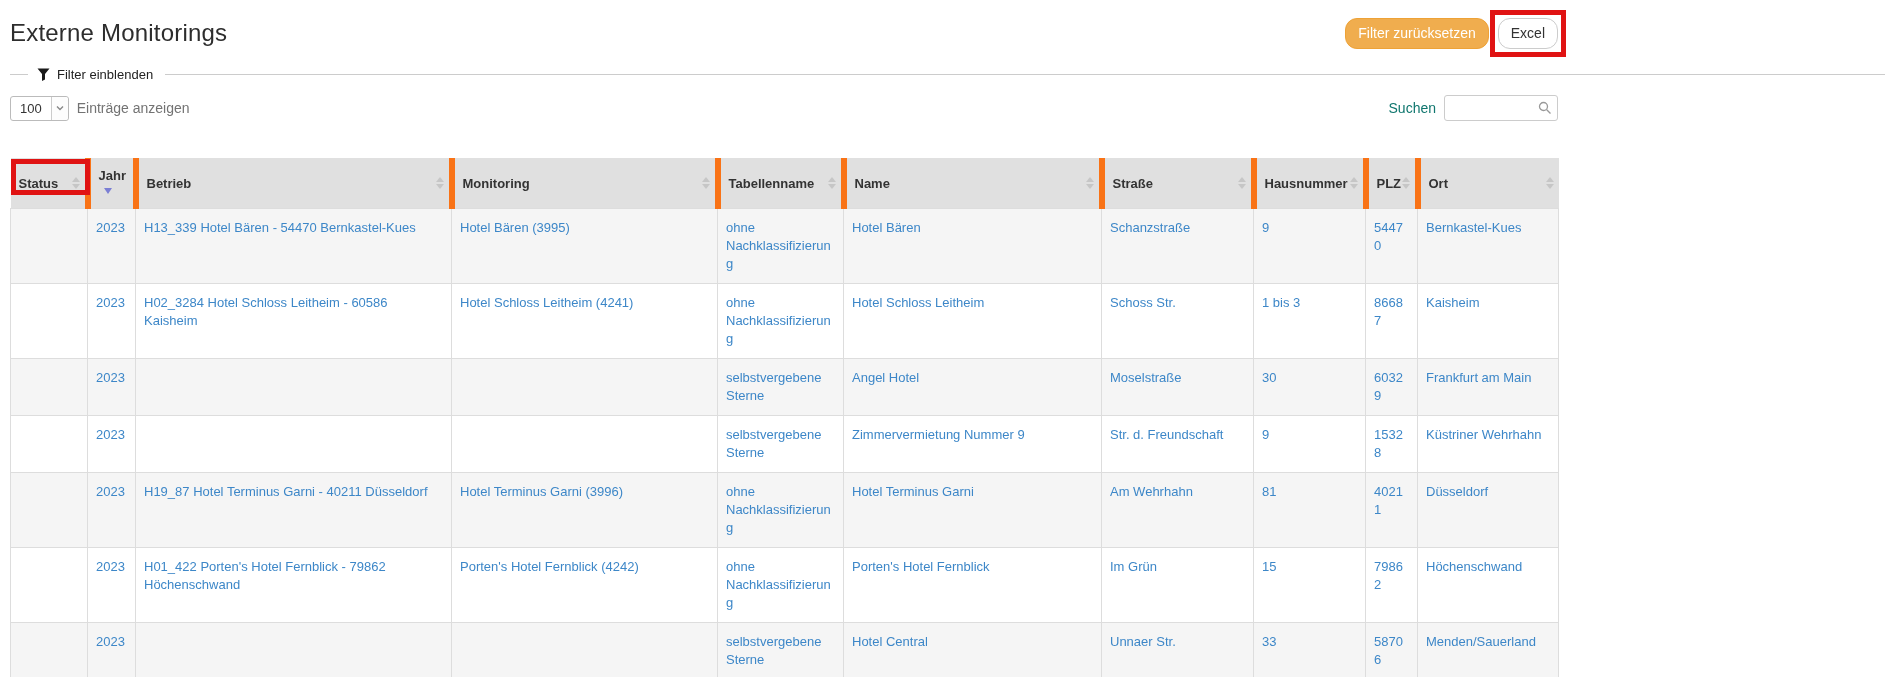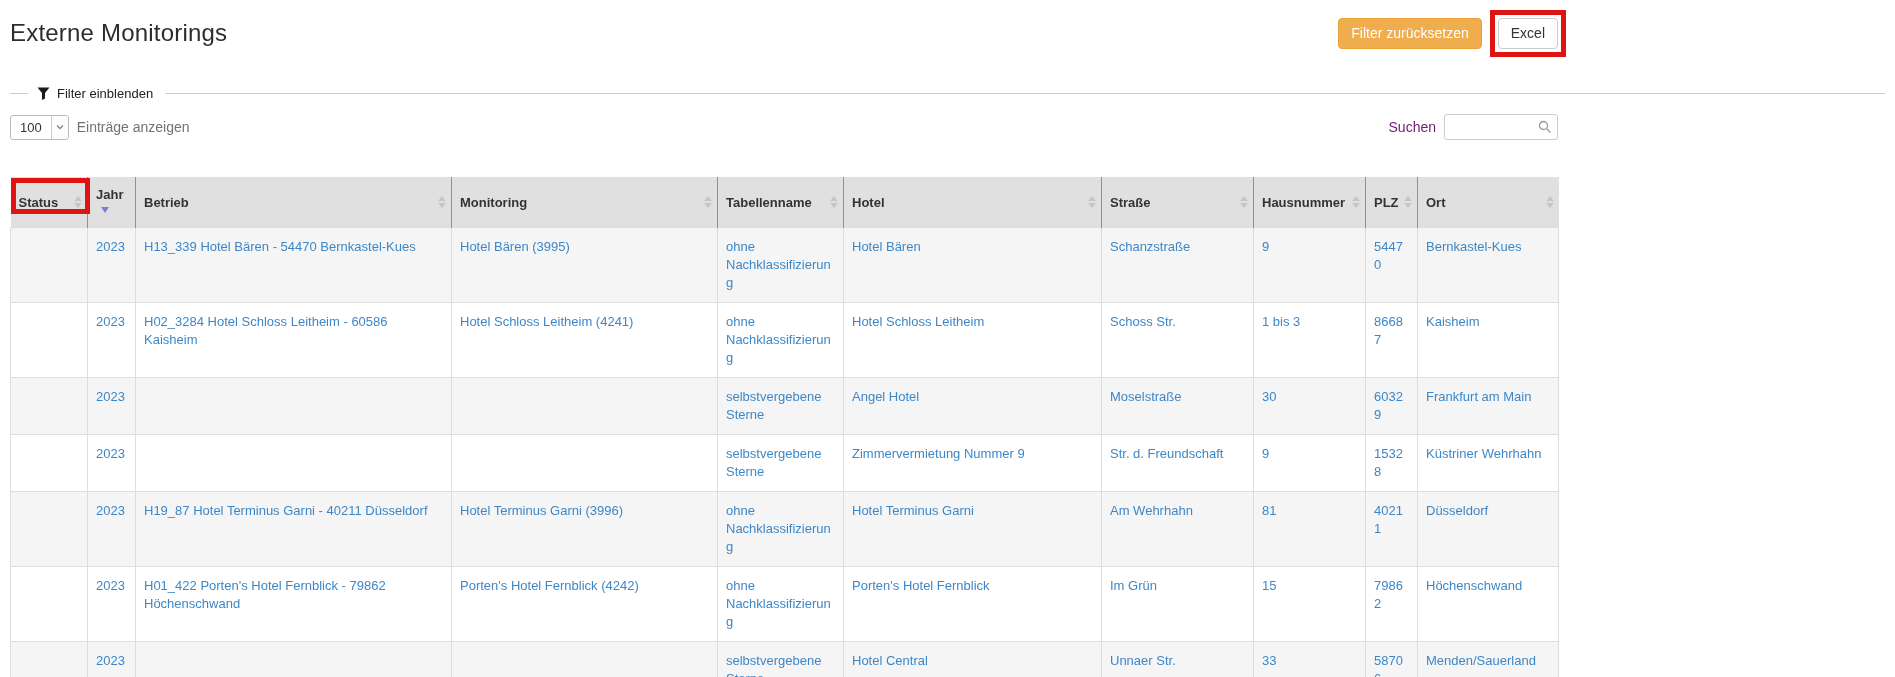--- a/index.html
+++ b/index.html
@@ -7,55 +7,55 @@
   .page {
     position:relative; width:1895px; height:677px; overflow:hidden;
     background:#fff; font-family:"Liberation Sans", sans-serif; color:#333;
   }
   .content { width:1558px; padding-left:10px; }
 
   
   .topbar { display:flex; justify-content:space-between; align-items:center; margin-top:10px; height:46px; }
   .page-title { font-size:24px; font-weight:400; color:#2d2d2d; letter-spacing:0.2px; }
   .topbar-buttons { display:flex; align-items:center; }
-  .btn { font-family:"Liberation Sans",sans-serif; font-size:14px; border-radius:4px; padding:6px 12px; cursor:pointer; line-height:17px; }
+  .btn { font-family:"Liberation Sans",sans-serif; font-size:14px; border-radius:12px; padding:6px 12px; cursor:pointer; line-height:17px; }
   .btn-warning { background:#f0ad4e; border:1px solid #eea236; color:#fff; }
   .btn-default { background:#fff; border:1px solid #ccc; color:#333; }
-  .excel-annotation { border:5px solid #e01313; padding:3px; display:inline-flex; margin-left:8px; margin-right:-8px; }
-
-  
-  .filter-row { display:flex; align-items:center; margin-top:28px; width:1875px; height:18px; }
+  .excel-annotation { border:5px solid #e01313; padding:3px; display:inline-flex; margin-left:1px; margin-right:-8px; }
+
+  
+  .filter-row { display:flex; align-items:center; margin-top:9px; width:1875px; height:18px; }
   .filter-row .line { height:0; border-top:1px solid #ccc; }
   .line-short { width:18px; }
   .line-long { flex:1; }
   .filter-label-wrap { display:flex; align-items:center; padding:0 12px 0 9px; cursor:pointer; }
   .funnel { margin-right:7px; display:inline-flex; }
   .filter-label { font-size:13px; color:#222; }
 
   
   .controls-row { display:flex; align-items:center; justify-content:space-between; margin-top:12px; height:26px; }
   .length-wrap { display:flex; align-items:center; }
   .page-length { display:inline-flex; align-items:stretch; border:1px solid #bbb; border-radius:3px; height:25px; background:#fff; cursor:pointer; }
   .page-length .value { padding:4px 9px 0 9px; font-size:13px; color:#333; min-width:30px; text-align:center; }
   .page-length .chev { width:17px; border-left:1px solid #ccc; display:flex; align-items:center; justify-content:center; background:#fdfdfd; border-radius:0 3px 3px 0; }
   .length-label { font-size:14px; margin-left:8px; color:#737373; }
   .search-wrap { display:flex; align-items:center; }
-  .search-label { font-size:14px; color:#701a75; margin-right:8px; }
+  .search-label { font-size:14px; color:#0f766e; margin-right:8px; }
   .search-box { position:relative; }
   .search-input { width:114px; height:26px; border:1px solid #ccc; border-radius:3px; padding:0 22px 0 7px; font-size:13px; font-family:"Liberation Sans",sans-serif; color:#333; outline:none; }
   .search-icon { position:absolute; right:6px; top:6px; }
 
   
   .table-wrap { margin-top:37px; position:relative; }
   table { border-collapse:collapse; width:1548px; table-layout:fixed; }
   col.c0{width:77px} col.c1{width:48px} col.c2{width:316px} col.c3{width:266px}
   col.c4{width:126px} col.c5{width:258px} col.c6{width:152px} col.c7{width:112px}
   col.c8{width:52px} col.c9{width:141px}
   thead th { position:relative; background:#e0e0e0; text-align:left; font-size:13px; font-weight:bold; color:#333;
-             padding:10px 18px 10px 8px; height:37px; border-right:1px solid #f97316; cursor:pointer; }
+             padding:10px 18px 10px 8px; height:37px; border-right:6px solid #f97316; cursor:pointer; }
   thead th:last-child { border-right:none; }
   .sort-stack { position:absolute; right:5px; top:50%; transform:translateY(-50%); display:flex; flex-direction:column; align-items:center; }
   .arr-up { width:0; height:0; border-left:4px solid transparent; border-right:4px solid transparent; border-bottom:5px solid #c6c6c6; margin-bottom:2px; }
   .arr-down { width:0; height:0; border-left:4px solid transparent; border-right:4px solid transparent; border-top:5px solid #c6c6c6; }
   .arr-desc-active { display:inline-block; width:0; height:0; border-left:4px solid transparent; border-right:4px solid transparent; border-top:6px solid #7b7fd4; margin-left:5px; vertical-align:1px; }
   tbody td { border:1px solid #ddd; vertical-align:top; padding:10px 8px; font-size:13px; line-height:18px; height:57px; }
   tbody tr:nth-child(odd) { background:#f5f5f5; }
   tbody tr:nth-child(even) { background:#fff; }
   tbody a { color:#3d87c8; text-decoration:none; cursor:pointer; word-wrap:break-word; }
   .status-annotation { position:absolute; left:0; top:1px; width:79px; height:36px; border:5px solid #e01313; pointer-events:none; z-index:5; }
@@ -141,21 +141,21 @@
                   <span class="arr-down"></span>
                 </span></th>
               <th><span>Monitoring</span><span class="sort-stack">
                   <span class="arr-up"></span>
                   <span class="arr-down"></span>
                 </span></th>
               <th><span>Tabellenname</span><span class="sort-stack">
                   <span class="arr-up"></span>
                   <span class="arr-down"></span>
                 </span></th>
-              <th><span>Hotel</span><span class="sort-stack">
+              <th><span>Name</span><span class="sort-stack">
                   <span class="arr-up"></span>
                   <span class="arr-down"></span>
                 </span></th>
               <th><span>Straße</span><span class="sort-stack">
                   <span class="arr-up"></span>
                   <span class="arr-down"></span>
                 </span></th>
               <th><span>Hausnummer</span><span class="sort-stack">
                   <span class="arr-up"></span>
                   <span class="arr-down"></span>

